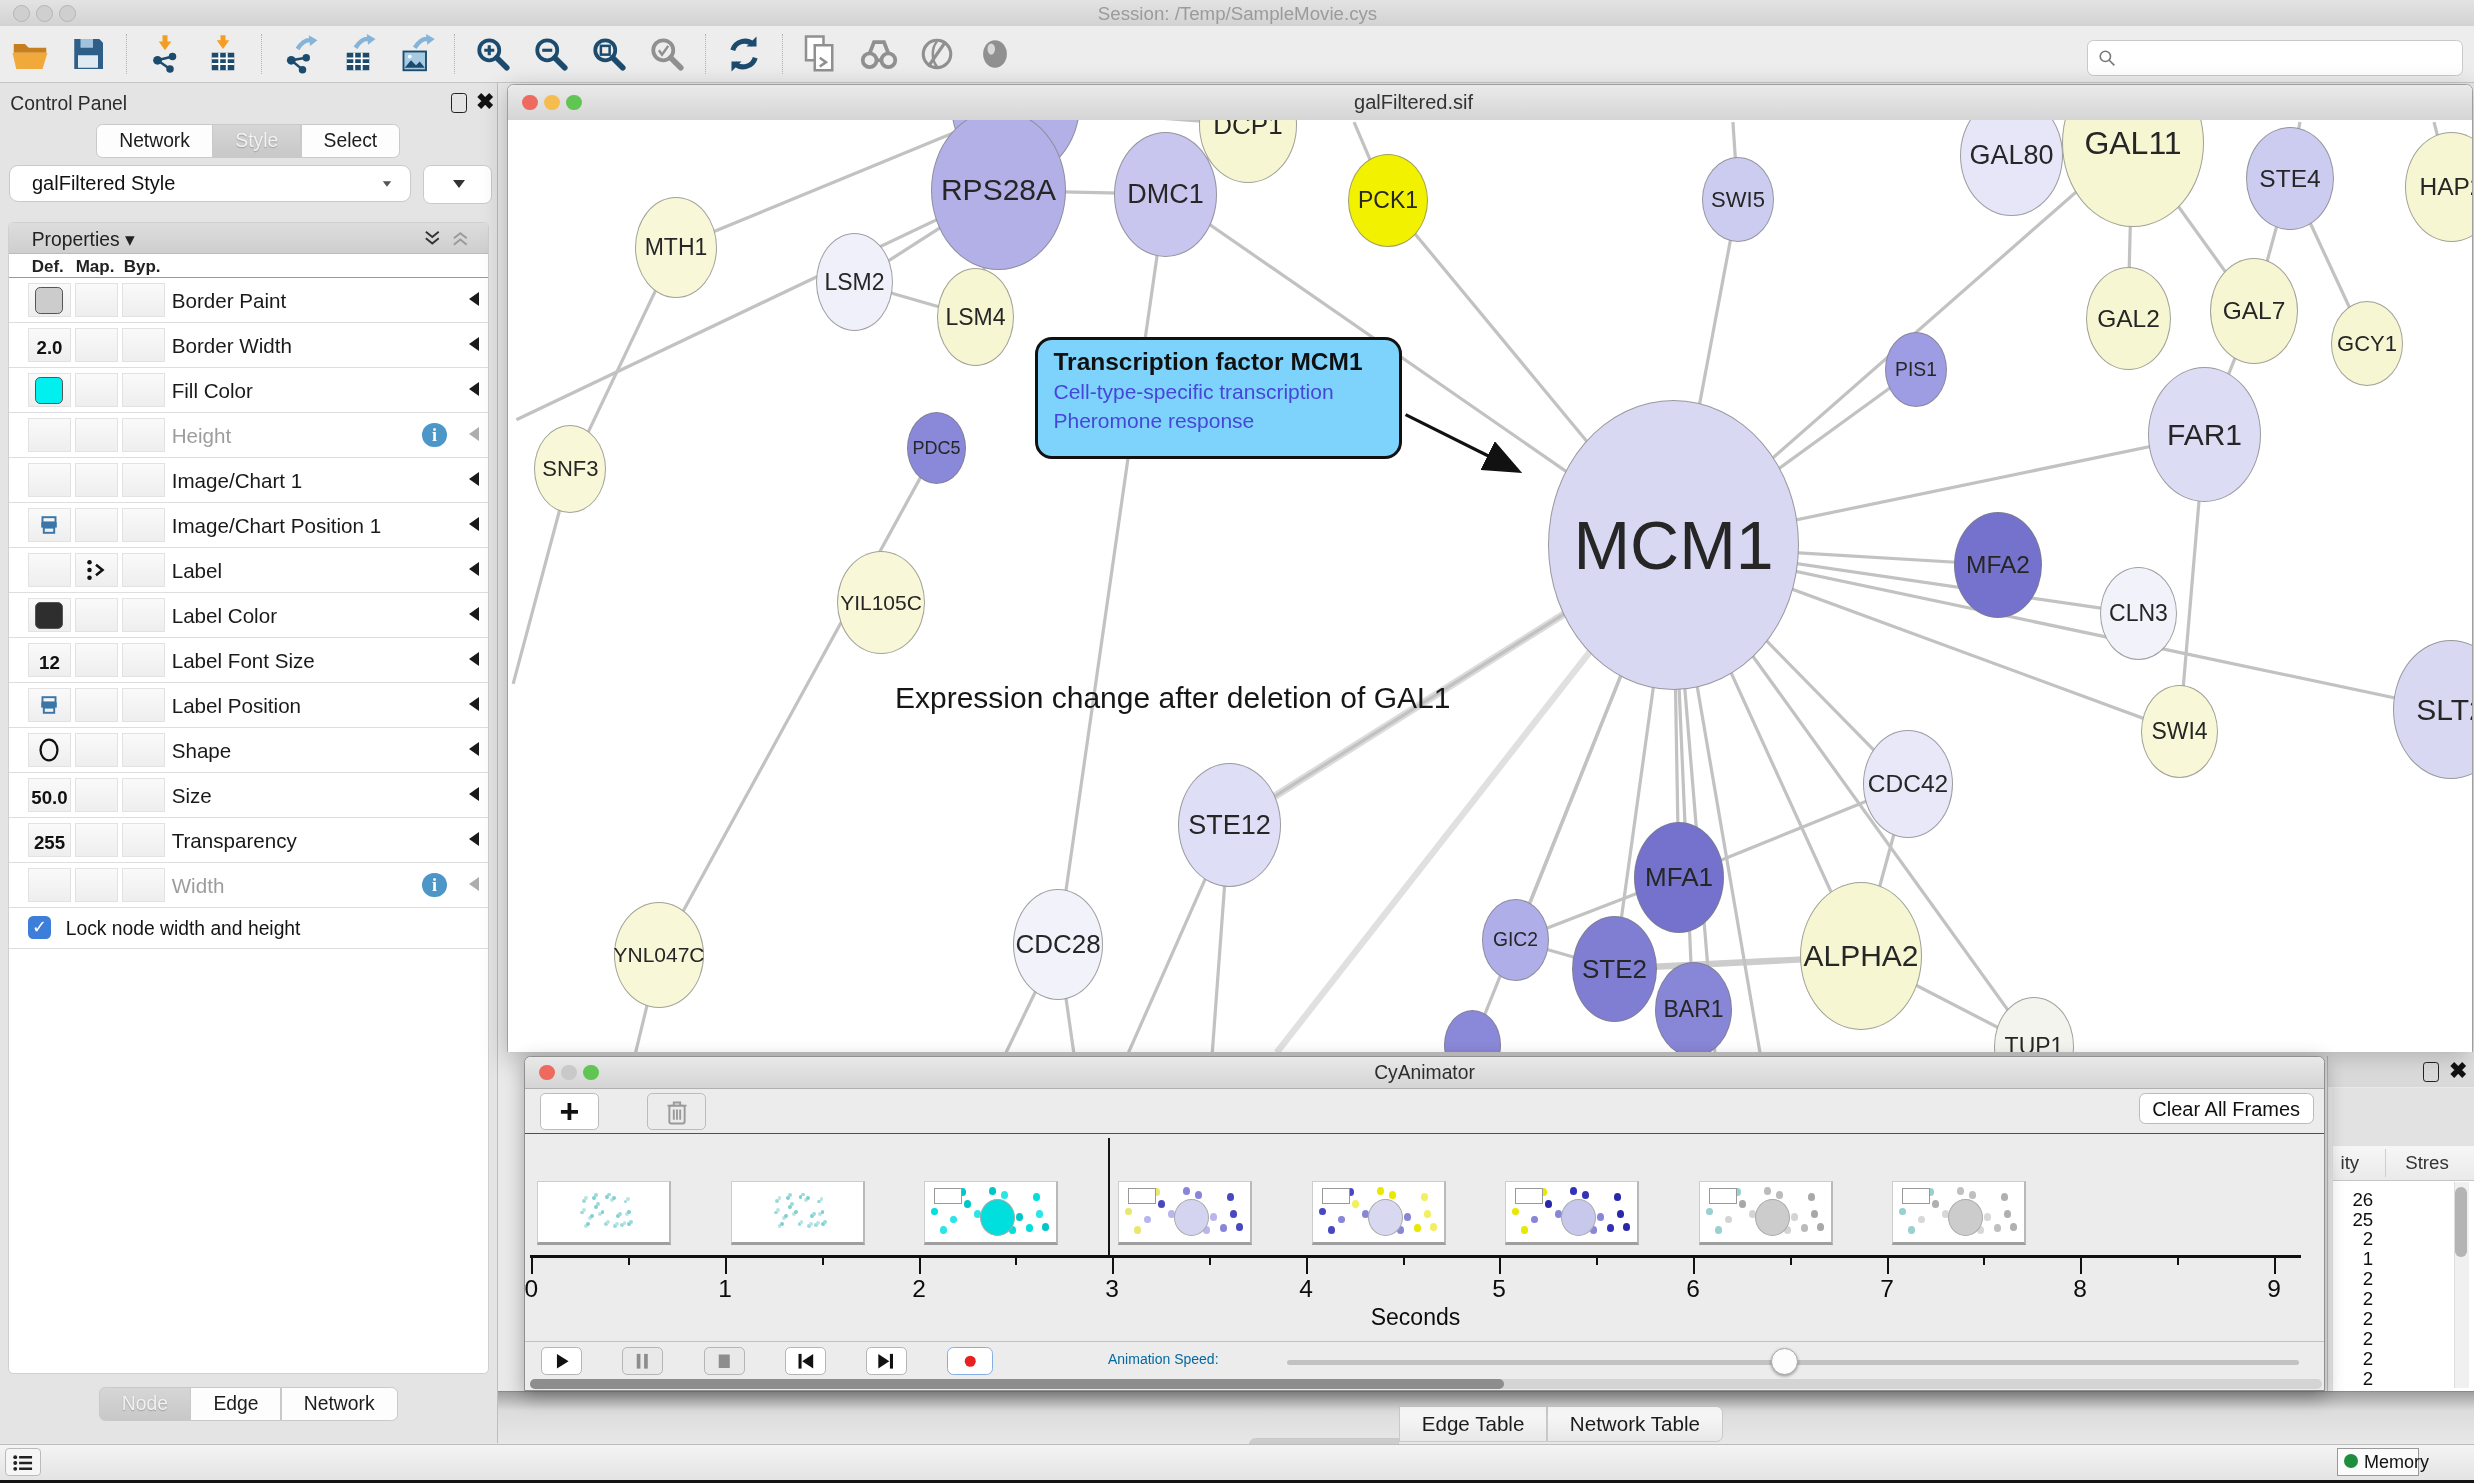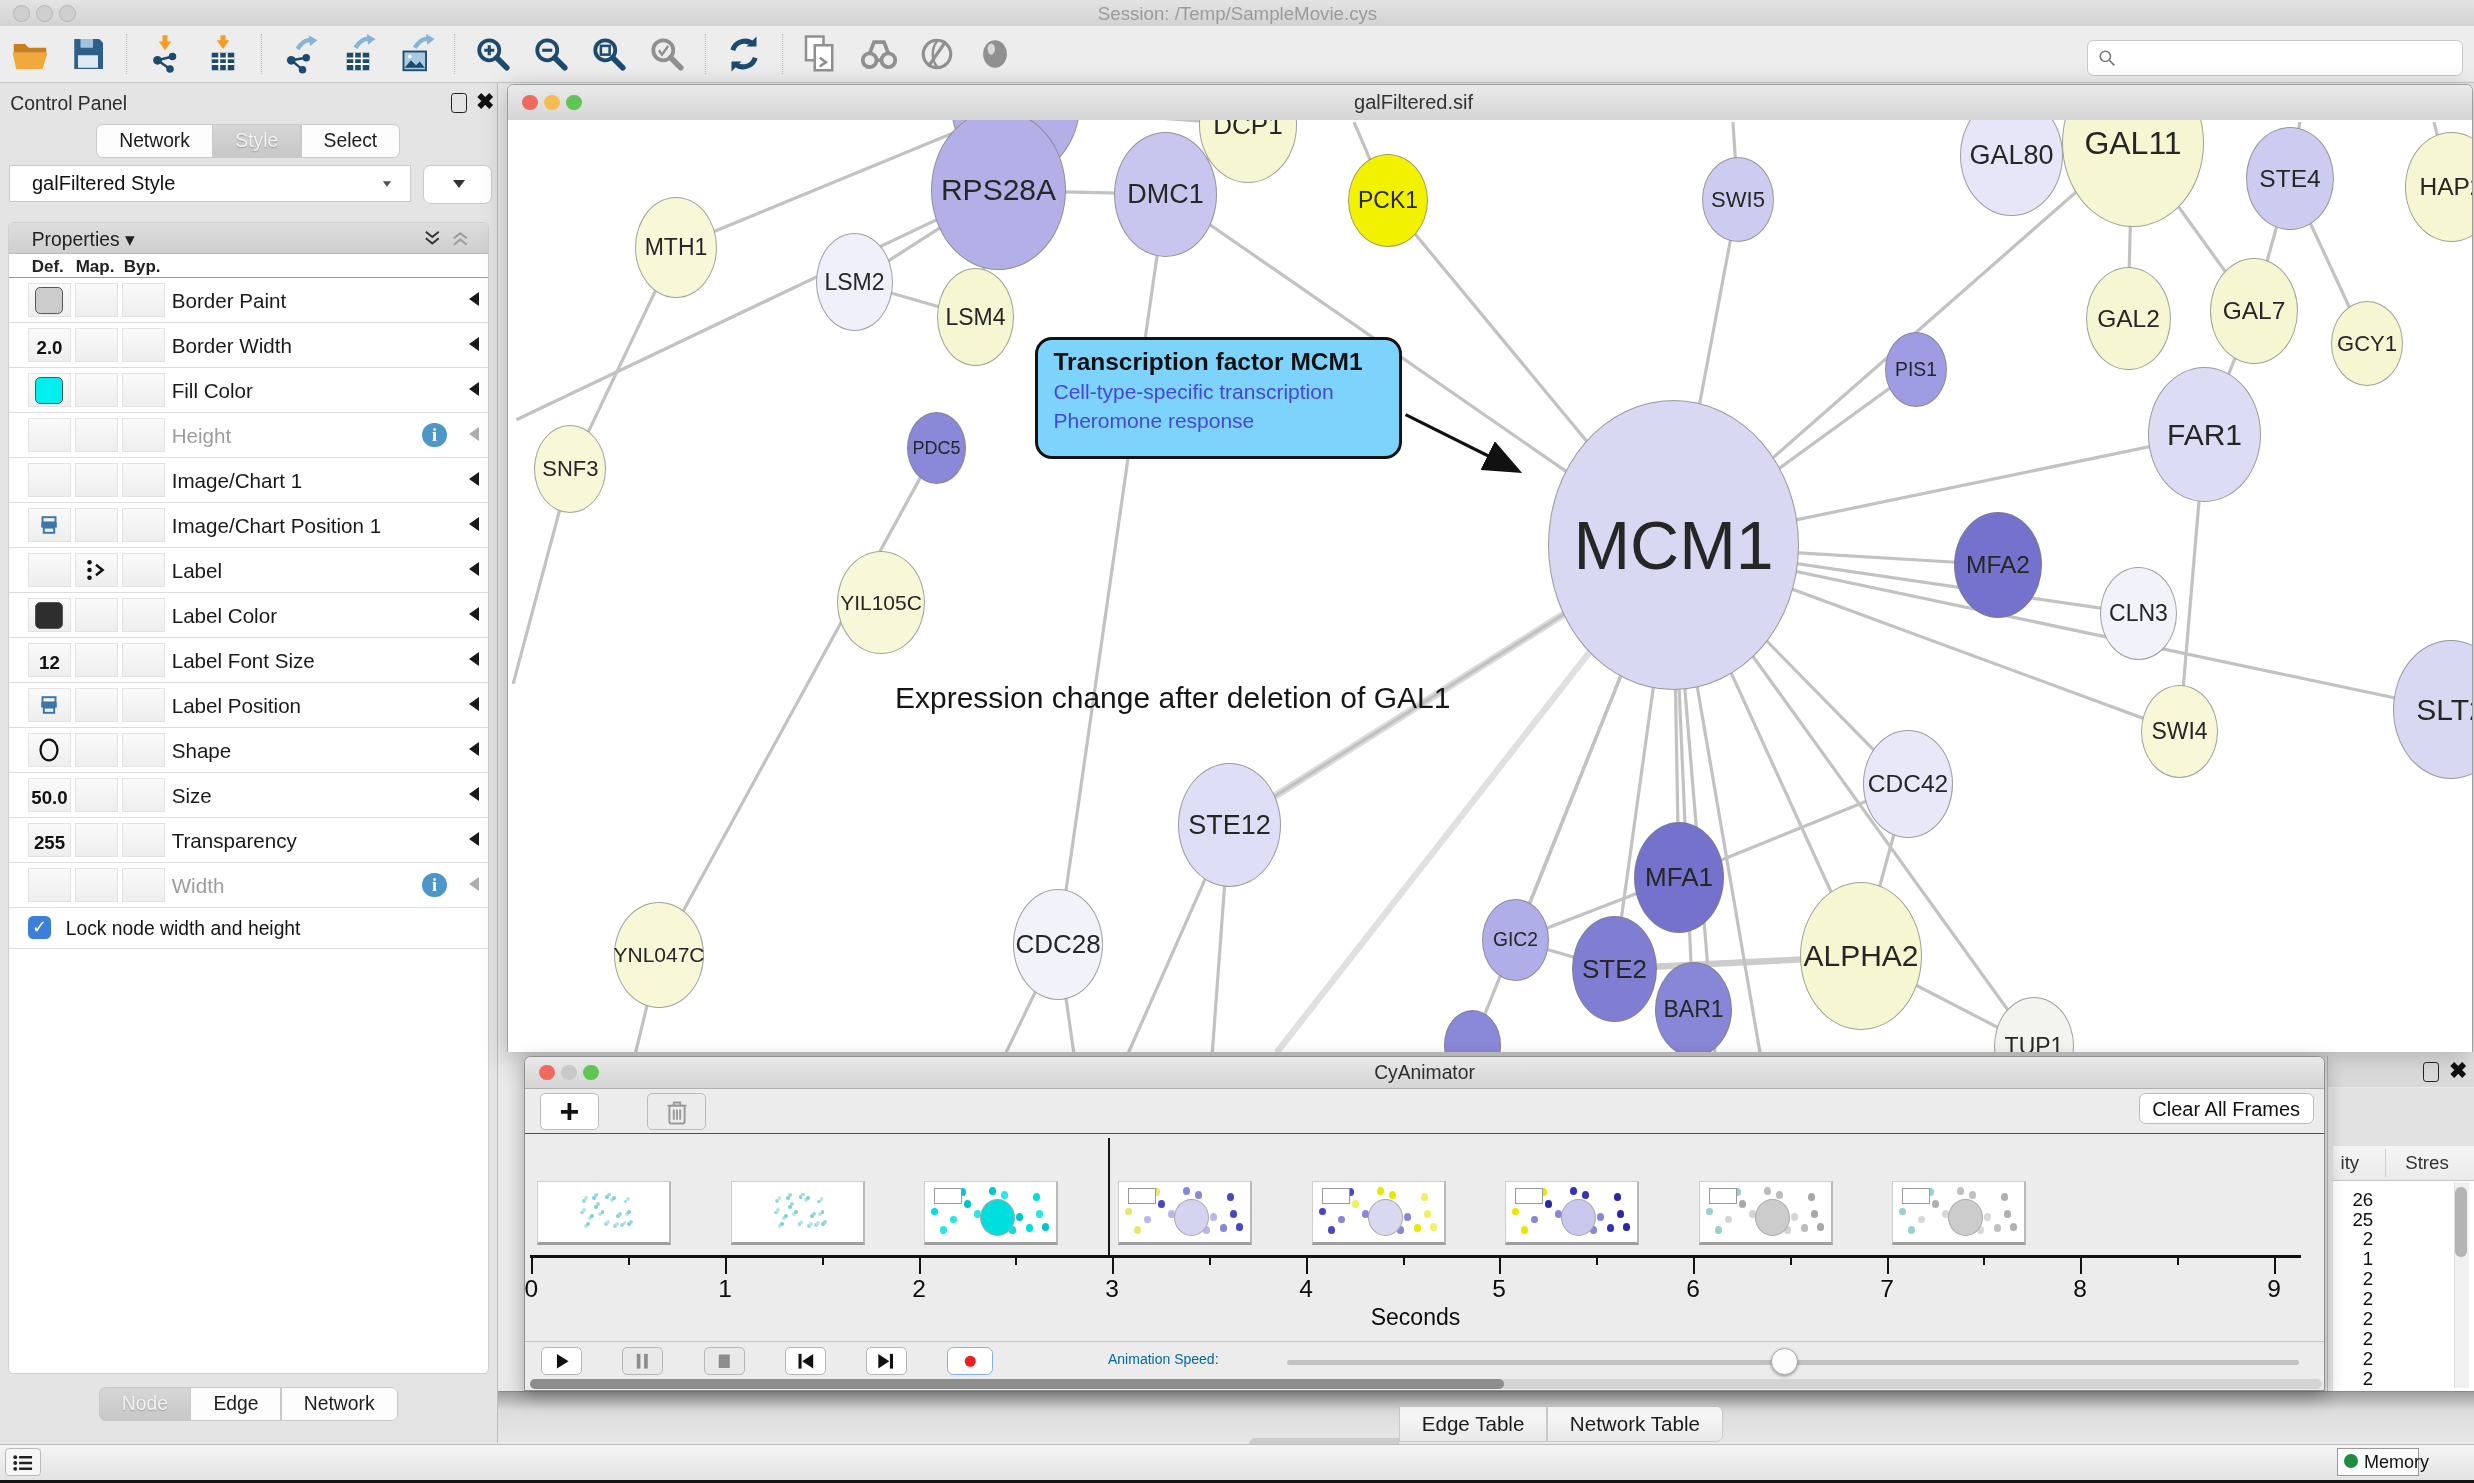--- a/index.html
+++ b/index.html
@@ -31,21 +31,21 @@
   #cp-title{position:absolute;left:10.3px;top:10.3px;font-size:19.3px;color:#2c2c2c;}
   .panel-float{position:absolute;width:15.5px;height:19.3px;border:1.9px solid #222;border-radius:3.2px;box-sizing:border-box;background:#fff0;}
   .panel-close{position:absolute;font-size:22px;font-weight:bold;color:#111;line-height:19.3px;}
   #cp-tabs{position:absolute;left:0;top:41px;width:100%;display:flex;justify-content:center;}
   .seg-tab{height:32px;padding:0 22px;background:#fdfdfd;border:0.6px solid #c9c9c9;font-size:19.3px;
     display:flex;align-items:center;color:#1c1c1c;margin-left:-0.6px;}
   .seg-first{border-radius:6.4px 0 0 6.4px;}
   .seg-last{border-radius:0 6.4px 6.4px 0;}
   .seg-tab.active{background:linear-gradient(#d6d6d6,#c8c8c8);color:#f2f2f2;text-shadow:0 1.3px 1.3px #9a9a9a;}
   #style-select{position:absolute;left:9px;top:82px;width:402px;height:37px;background:#fff;
-    border:0.6px solid #c9c9c9;border-radius:1px;font-size:20px;display:flex;align-items:center;
+    border:0.6px solid #c9c9c9;border-radius:9px;font-size:20px;display:flex;align-items:center;
     padding:0 22px;box-sizing:border-box;color:#111;}
   .combo-arrow{position:absolute;right:17px;top:14px;width:0;height:0;border-left:6.4px solid transparent;
     border-right:6.4px solid transparent;border-top:8.4px solid #333;}
   #style-menu-btn{position:absolute;left:423px;top:82px;width:67px;height:37px;background:#fff;
     border:0.6px solid #c9c9c9;border-radius:7.7px;}
   #style-menu-btn .combo-arrow{right:26px;}
 
   #prop-card{position:absolute;left:7.7px;top:139px;width:481px;height:1152px;background:#fff;
     border:0.6px solid #cfcfcf;border-radius:5.2px;box-sizing:border-box;overflow:hidden;}
   #prop-header{height:30px;background:linear-gradient(#dddddd,#cecece);border-bottom:0.6px solid #bbb;position:relative;}

